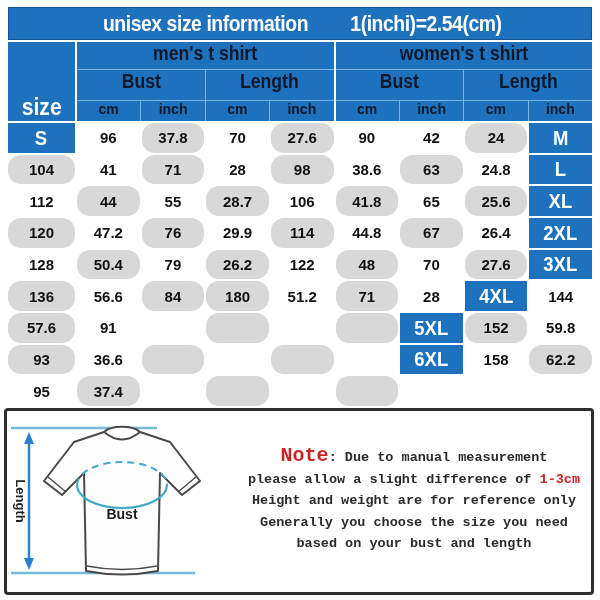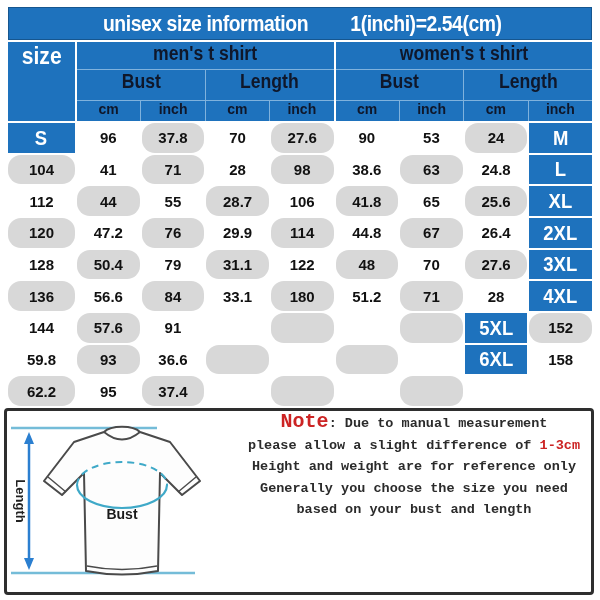--- a/index.html
+++ b/index.html
@@ -20,21 +20,21 @@
 
   
   .banner{position:absolute;left:8px;top:7px;width:584px;height:33px;box-sizing:border-box;
     background:var(--blue);border:1px solid var(--blue-dark);
     display:flex;align-items:center;justify-content:center;gap:18px;}
   .banner span{color:#fff;font-weight:bold;font-size:22px;letter-spacing:-0.5px;}
 
   
   .header-region{position:absolute;left:8px;top:42px;width:584px;height:79px;
     display:grid;grid-template-columns:67px 1fr 1fr;column-gap:2px;}
-  .size-head{background:var(--blue);color:#fff;display:flex;align-items:flex-start;justify-content:center;
+  .size-head{background:var(--blue);color:#fff;display:flex;align-items:flex-end;justify-content:center;
     font-weight:bold;font-size:24px;}
   .section{display:grid;grid-template-columns:repeat(4,1fr);grid-template-rows:27px 30px 20px;
     gap:1px;background:var(--gap-blue);}
   .hcell{background:var(--blue);color:#0f172a;display:flex;justify-content:center;
     font-weight:bold;}
   .sec-title{grid-column:1/5;font-size:20px;}
   .sub{grid-column:span 2;font-size:20px;}
   .unit{font-size:14px;}
 
   
@@ -44,21 +44,21 @@
     display:flex;align-items:center;justify-content:center;}
   .data-cell{display:flex;align-items:center;justify-content:center;
     font-weight:bold;font-size:15px;color:var(--ink);background:#fff;}
   .data-cell.alt{background:var(--gray);border-radius:13px;}
 
   
   .bottom-box{position:absolute;left:4px;top:408px;width:590px;height:187px;box-sizing:border-box;
     border:3px solid #2e2e2e;border-radius:4px;background:#fff;display:flex;}
   .diagram{position:relative;width:230px;height:100%;flex:0 0 230px;}
   .note{flex:1;font-family:"Liberation Mono",monospace;font-weight:bold;color:#2b2b2b;
-    text-align:center;font-size:13.5px;line-height:21.5px;white-space:nowrap;}
+    text-align:center;padding-top:34px;font-size:13.5px;line-height:21.5px;white-space:nowrap;}
   .note .note-word{font-size:20px;color:var(--red);}
   .note .red{color:var(--red);}
 </style>
 </head>
 <body>
 
 <div class="page">
 
   <div class="banner">
     <span class="cond">unisex size information</span>
@@ -105,21 +105,21 @@
 
   <div class="data-region">
       <div class="size-cell">
         <span class="cond">S</span>
       </div>
       <div class="data-cell">96</div>
       <div class="data-cell alt">37.8</div>
       <div class="data-cell">70</div>
       <div class="data-cell alt">27.6</div>
       <div class="data-cell">90</div>
-      <div class="data-cell">53</div>
+      <div class="data-cell">42</div>
       <div class="data-cell alt">24</div>
       <div class="size-cell">
         <span class="cond">M</span>
       </div>
       <div class="data-cell alt">104</div>
       <div class="data-cell">41</div>
       <div class="data-cell alt">71</div>
       <div class="data-cell">28</div>
       <div class="data-cell alt">98</div>
       <div class="data-cell">38.6</div>
@@ -146,32 +146,31 @@
       <div class="data-cell alt">114</div>
       <div class="data-cell">44.8</div>
       <div class="data-cell alt">67</div>
       <div class="data-cell">26.4</div>
       <div class="size-cell">
         <span class="cond">2XL</span>
       </div>
       <div class="data-cell">128</div>
       <div class="data-cell alt">50.4</div>
       <div class="data-cell">79</div>
-      <div class="data-cell alt">31.1</div>
+      <div class="data-cell alt">26.2</div>
       <div class="data-cell">122</div>
       <div class="data-cell alt">48</div>
       <div class="data-cell">70</div>
       <div class="data-cell alt">27.6</div>
       <div class="size-cell">
         <span class="cond">3XL</span>
       </div>
       <div class="data-cell alt">136</div>
       <div class="data-cell">56.6</div>
       <div class="data-cell alt">84</div>
-      <div class="data-cell">33.1</div>
       <div class="data-cell alt">180</div>
       <div class="data-cell">51.2</div>
       <div class="data-cell alt">71</div>
       <div class="data-cell">28</div>
       <div class="size-cell">
         <span class="cond">4XL</span>
       </div>
       <div class="data-cell">144</div>
       <div class="data-cell alt">57.6</div>
       <div class="data-cell">91</div>

